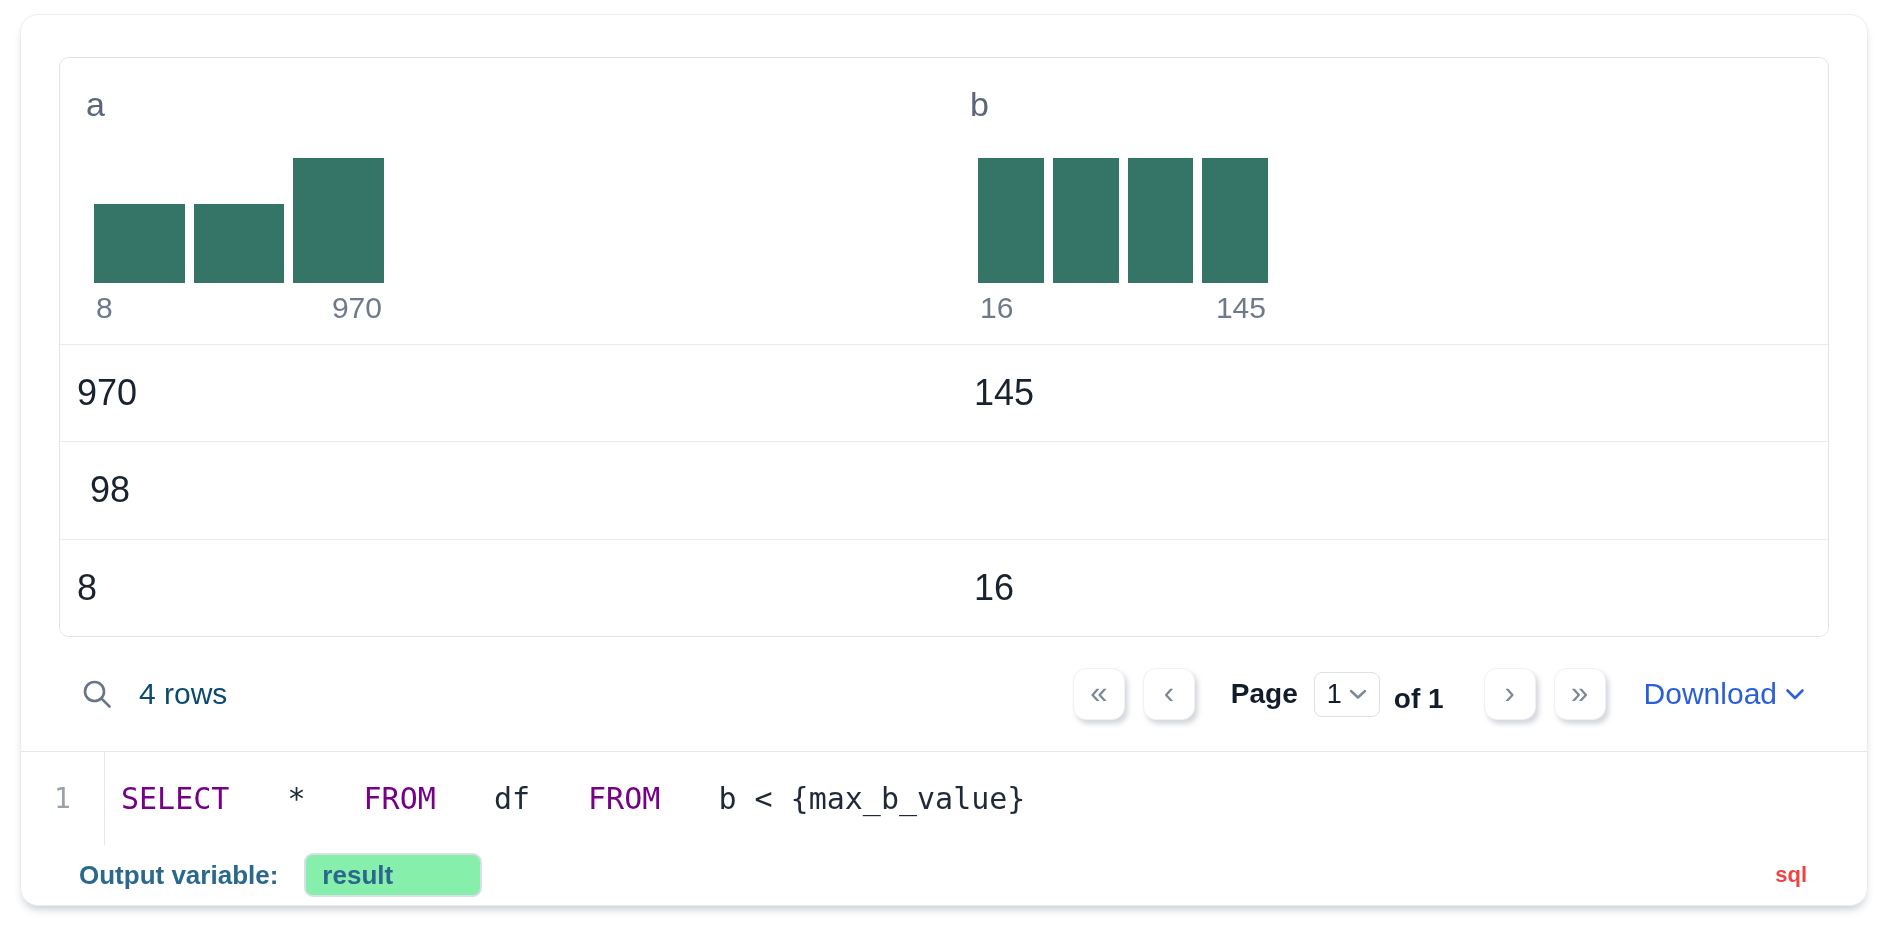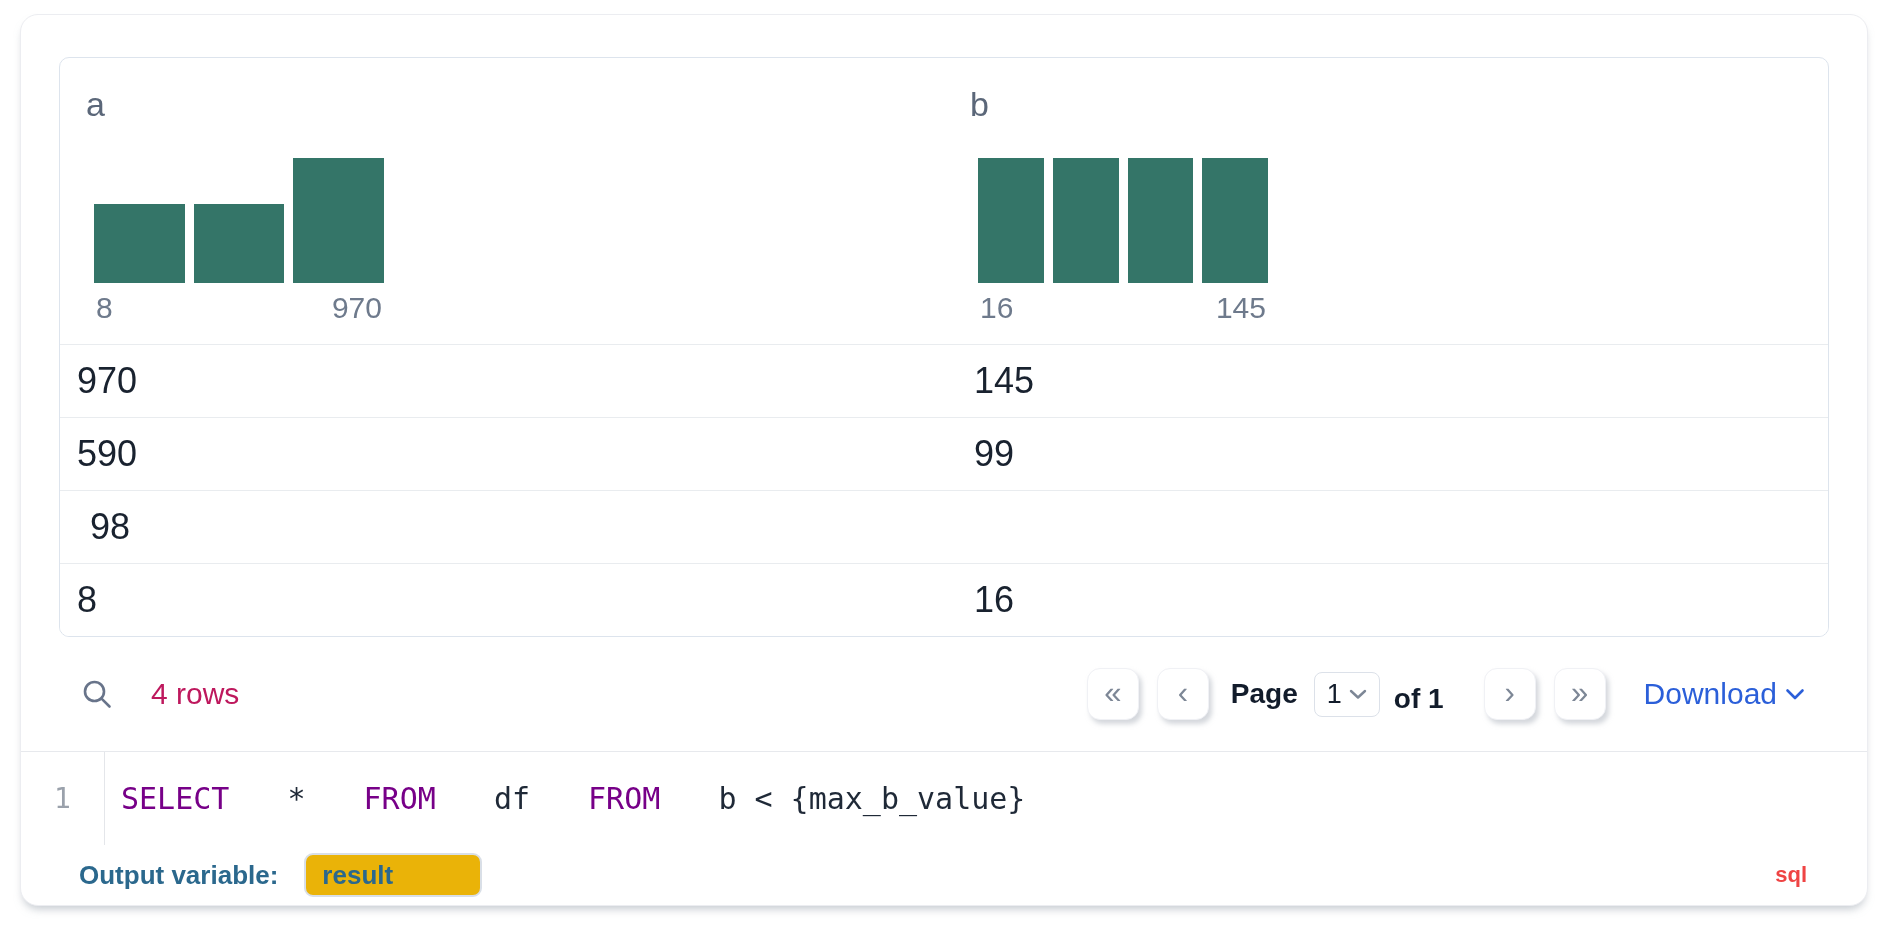--- a/index.html
+++ b/index.html
@@ -35,29 +35,29 @@
                 border-top:1px solid #e9ecef; align-items:center;
                 font-size:36px; color:#19222f; background:#fff; }
   .cell-a { padding-left:17px; }
   .cell-b { padding-left:30px; }
 
   
   .table-footer { height:114px; flex:0 0 auto; display:flex; align-items:center;
                   padding:0 62px 0 56px; }
   .search-btn { width:40px; height:40px; border:none; background:transparent;
                 display:flex; align-items:center; justify-content:center; cursor:pointer; }
-  .row-count  { margin-left:34px; font-size:30px; color:#be185d; }
+  .row-count  { margin-left:22px; font-size:30px; color:#0c4a6e; }
   .spacer     { flex:1 1 auto; }
   .pg-btn { width:52px; height:52px; background:#fff; border:1px solid #f0f1f5;
             border-radius:13px; box-shadow:3px 4px 5px rgba(176,182,192,.55);
             display:flex; align-items:center; justify-content:center;
             font-size:31px; line-height:1; color:#7d8796; cursor:pointer;
             font-family:"Liberation Sans",sans-serif; padding-bottom:4px; }
   .pg-btn + .pg-btn { margin-left:18px; }
-  .page-label { margin-left:22px; font-size:28px; font-weight:700; color:#121c2b; }
+  .page-label { margin-left:36px; font-size:28px; font-weight:700; color:#121c2b; }
   .page-select { margin-left:16px; width:66px; height:45px; background:#fff;
                  border:1px solid #dce1e9; border-radius:8px; cursor:pointer;
                  display:flex; align-items:center; justify-content:center; gap:7px;
                  font-size:27px; color:#121c2b; }
   .of-label   { margin:10px 20px 0 14px; font-size:28px; font-weight:700; color:#121c2b; }
   .next-group { margin-left:20px; }
   .download-btn { margin-left:38px; display:flex; align-items:center; gap:8px;
                   background:none; border:none; cursor:pointer;
                   font-family:"Liberation Sans",sans-serif;
                   font-size:30px; font-weight:500; color:#2b5fd9; }
@@ -71,21 +71,21 @@
   .code-line { display:flex; align-items:center; padding-left:16px;
                font-family:"DejaVu Sans Mono", monospace; font-size:30px;
                color:#1f2937; white-space:pre;gap:40px; }
   .tok-keyword { color:#770088; }
   .tok-plain   { color:#1f2937; }
 
   
   .output-bar { flex:1 1 auto; display:flex; align-items:center; padding:0 60px 0 58px; }
   .output-label { font-size:26px; font-weight:700; color:#2b688d; }
   .output-input { margin-left:26px; width:178px; height:44px;
-                  border:2px solid #d9dfe7; border-radius:9px; background:#eab308;
+                  border:2px solid #d9dfe7; border-radius:9px; background:#86efac;
                   font-family:"Liberation Sans",sans-serif; font-size:26px; font-weight:700;
                   color:#2b688d; padding:0 10px 0 16px; outline:none; }
   .lang-label { margin-left:auto; font-size:22px; font-weight:700; color:#ef4444; }
 
   svg { display:block; }
 </style>
 </head>
 <body>
 
 <div class="canvas">
@@ -120,24 +120,20 @@
                 <span>16</span>
                 <span>145</span>
               </div>
           </div>
         </div>
       </div>
       <div class="table-body">
           <div class="table-row">
             <div class="cell-a">970</div>
             <div class="cell-b">145</div>
-          </div>
-          <div class="table-row">
-            <div class="cell-a">590</div>
-            <div class="cell-b">99</div>
           </div>
           <div class="table-row">
             <div class="cell-b">98</div>
           </div>
           <div class="table-row">
             <div class="cell-a">8</div>
             <div class="cell-b">16</div>
           </div>
         </div>
     </div>

